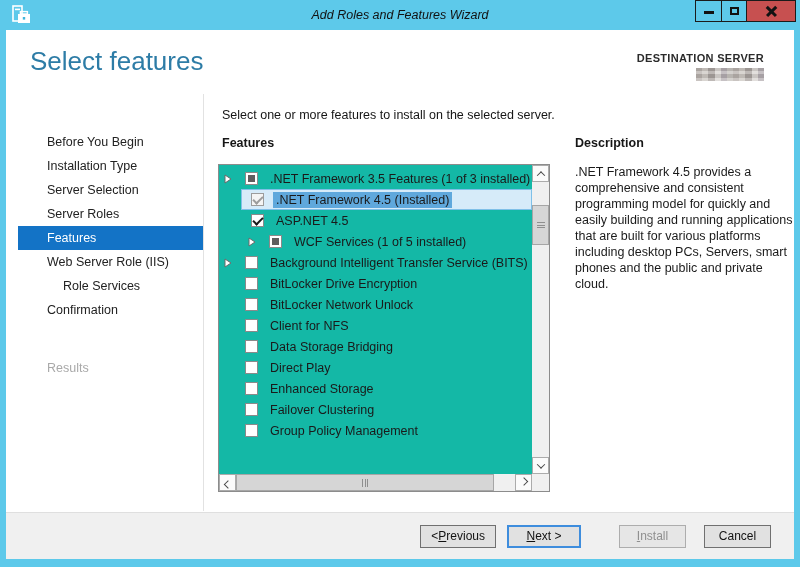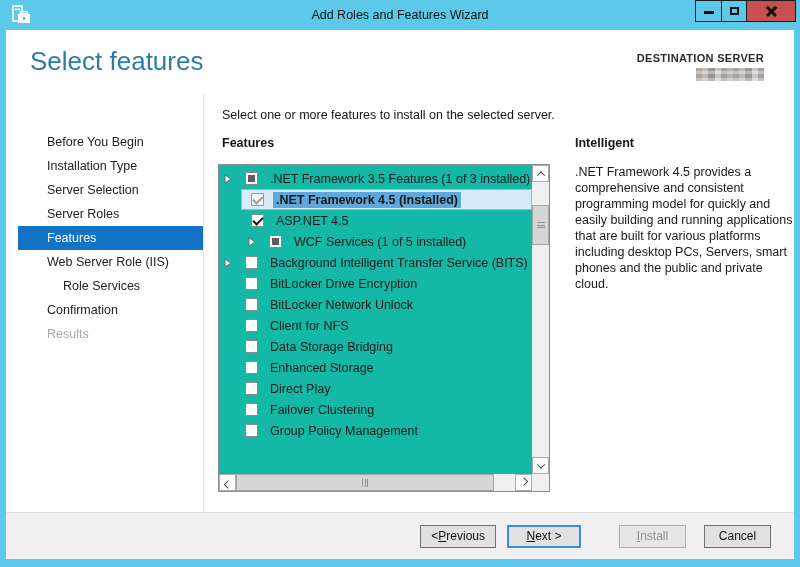--- a/index.html
+++ b/index.html
@@ -3,21 +3,21 @@
 <meta charset="utf-8">
 <style>
   html,body{margin:0;padding:0;background:#fff;}
   *{box-sizing:border-box;}
   .window{
     position:relative;width:800px;height:567px;background:#5DC9EA;
     font-family:"Liberation Sans","DejaVu Sans",sans-serif;overflow:hidden;
     -webkit-user-select:none;user-select:none;
   }
   
-  .titlebar{position:absolute;left:0;top:0;right:0;height:30px;}
+  .titlebar{position:absolute;left:0;top:0;right:0;height:30px;font-style:italic;}
   .title-text{position:absolute;left:0;right:0;top:0;height:30px;line-height:30px;
     text-align:center;font-size:12.5px;color:#121212;}
   .app-icon{position:absolute;left:10px;top:5px;width:22px;height:20px;}
   .win-controls{position:absolute;top:0;right:4px;height:22px;display:flex;border:1px solid #1b1b1b;}
   .win-btn{width:25px;height:100%;display:flex;align-items:center;justify-content:center;
     border-left:1px solid #1b1b1b;position:relative;background:transparent;}
   .win-btn:first-child{border-left:none;}
   .win-btn.close{width:49px;background:#C75050;}
   .glyph-min{width:10px;height:3px;background:#121212;margin-top:3px;}
   .glyph-max{width:9px;height:8px;border:2px solid #121212;background:transparent;}
@@ -33,21 +33,21 @@
   .dest-redact{margin-top:4px;margin-left:auto;width:68px;height:13px;
     background:
       repeating-linear-gradient(0deg, rgba(255,255,255,.25) 0 3px, rgba(0,0,0,.07) 3px 7px),
       repeating-linear-gradient(90deg,#b7b0ac 0 6px,#ccc7c2 6px 12px,#a8a19e 12px 19px,#d8d4d1 19px 25px,#b3acb0 25px 31px,#c6c2bd 31px 37px);}
   
   .sidebar{position:absolute;left:0;top:100px;width:197px;}
   .side-item{height:24px;display:flex;align-items:center;padding-left:41px;
     font-size:12.5px;color:#222;cursor:default;white-space:nowrap;}
   .side-item.selected{background:#1373C6;color:#fff;margin-left:12px;padding-left:29px;}
   .side-item.indent{padding-left:57px;}
-  .side-item.disabled{color:#A9A9A9;}
+  .side-item.disabled{color:#A9A9A9;margin-top:34px;}
   .vsep{position:absolute;left:197px;top:64px;bottom:48px;width:1px;background:#E2E2E2;}
   
   .instruction{position:absolute;left:216px;top:78px;font-size:12.5px;color:#161616;}
   .list-title{position:absolute;left:216px;top:106px;font-size:12.5px;font-weight:bold;color:#161616;}
   .desc-title{position:absolute;left:569px;top:106px;font-size:12.5px;font-weight:bold;color:#161616;}
   .desc-text{position:absolute;left:569px;top:134px;width:220px;font-size:12.5px;line-height:16px;color:#1a1a1a;}
   
   .listbox{position:absolute;left:212px;top:134px;width:332px;height:328px;border:1px solid #8C8C8C;background:#14b8a6;}
   .rows{position:absolute;left:0;top:0;right:17px;bottom:17px;overflow:hidden;padding-top:3px;}
   .trow{height:21px;display:flex;align-items:center;position:relative;font-size:12.5px;color:#1a1a1a;padding-left:4px;white-space:nowrap;}
@@ -55,21 +55,21 @@
   .arrslot{width:22px;flex:none;display:flex;align-items:center;position:relative;z-index:1;}
   .cb{width:13px;height:13px;border:1px solid #8A8A8A;background:#fff;flex:none;position:relative;z-index:1;}
   .cb.ind::after{content:"";display:block;width:7px;height:7px;margin:2px;background:#5E5E5E;}
   .cb.chk::after{content:"";display:block;width:8px;height:4px;border-left:2px solid #1a1a1a;
     border-bottom:2px solid #1a1a1a;transform:rotate(-45deg);margin:1.5px 0 0 1px;}
   .cb.chk.dis{border-color:#9C9C9C;background:#F4F4F4;}
   .cb.chk.dis::after{border-color:#9C9C9C;}
   .tlabel{margin-left:9px;padding:1px 3px;position:relative;z-index:1;}
   .trow.selected::before{content:"";position:absolute;left:22px;right:0;top:0;bottom:0;
     background:#D6EBF9;border:1px solid #7FC0E8;}
-  .trow.selected .tlabel{background:#5FA8DC;font-weight:bold;}
+  .trow.selected .tlabel{background:#5FA8DC;}
   
   .vscroll{position:absolute;top:0;right:0;bottom:17px;width:17px;background:#F0F0F0;}
   .hscroll{position:absolute;left:0;bottom:0;right:17px;height:17px;background:#F0F0F0;}
   .corner{position:absolute;right:0;bottom:0;width:17px;height:17px;background:#F0F0F0;}
   .sbtn{position:absolute;width:17px;height:17px;border:1px solid #ABABAB;background:#FBFBFB;
     display:flex;align-items:center;justify-content:center;}
   .vscroll .up{top:0;left:0;}
   .vscroll .down{bottom:0;left:0;}
   .hscroll .left{left:0;top:0;}
   .hscroll .right{right:0;top:0;}
@@ -146,21 +146,21 @@
       <div class="side-item selected">Features</div>
       <div class="side-item">Web Server Role (IIS)</div>
       <div class="side-item indent">Role Services</div>
       <div class="side-item">Confirmation</div>
       <div class="side-item disabled">Results</div>
     </div>
     <div class="vsep"></div>
 
     <div class="instruction">Select one or more features to install on the selected server.</div>
     <div class="list-title">Features</div>
-    <div class="desc-title">Intelligent</div>
+    <div class="desc-title">Description</div>
     <div class="desc-text">.NET Framework 4.5 provides a comprehensive and consistent programming model for quickly and easily building and running applications that are built for various platforms including desktop PCs, Servers, smart phones and the public and private cloud.</div>
 
     <div class="listbox">
       <div class="rows">
 
         <div class="trow l1">
           <span class="arrslot">
             <svg width="10" height="10" viewBox="0 0 10 10">
                 <polygon points="2,1 8,5 2,9" fill="#ffffff" stroke="#6A6A6A" stroke-width="1"></polygon>
               </svg>
@@ -221,27 +221,27 @@
 
         <div class="trow l1">
           <span class="arrslot"></span>
           <span class="cb"></span>
           <span class="tlabel">Data Storage Bridging</span>
         </div>
 
         <div class="trow l1">
           <span class="arrslot"></span>
           <span class="cb"></span>
+          <span class="tlabel">Direct Play</span>
+        </div>
+
+        <div class="trow l1">
+          <span class="arrslot"></span>
+          <span class="cb"></span>
           <span class="tlabel">Enhanced Storage</span>
-        </div>
-
-        <div class="trow l1">
-          <span class="arrslot"></span>
-          <span class="cb"></span>
-          <span class="tlabel">Direct Play</span>
         </div>
 
         <div class="trow l1">
           <span class="arrslot"></span>
           <span class="cb"></span>
           <span class="tlabel">Failover Clustering</span>
         </div>
 
         <div class="trow l1">
           <span class="arrslot"></span>

